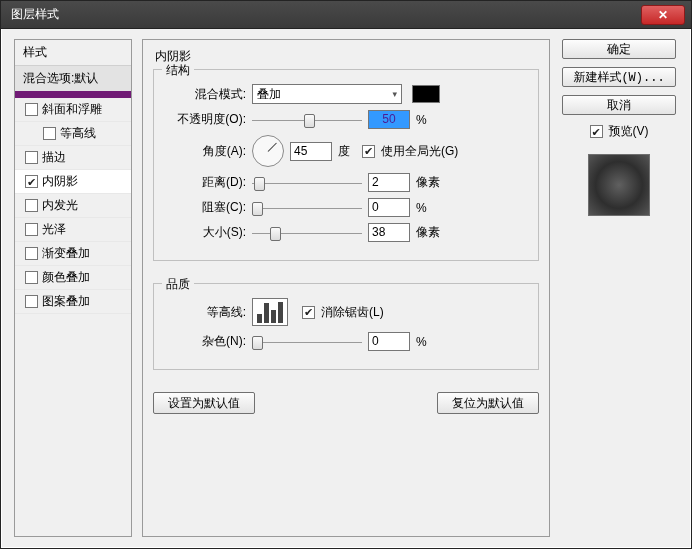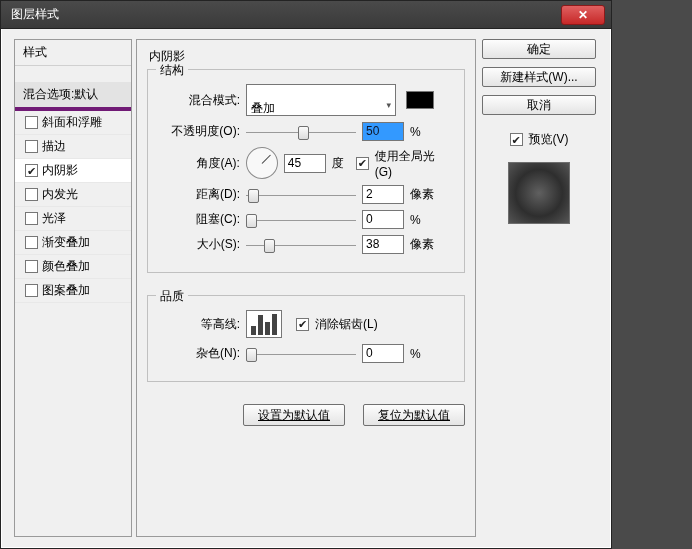--- a/index.html
+++ b/index.html
@@ -1,52 +1,52 @@
 <!DOCTYPE html>
 <html><head>
 <meta charset="utf-8">
 <style>
   * { box-sizing: border-box; font-family: "Microsoft YaHei", "SimSun", Arial, sans-serif; font-size: 12px; }
   body { margin: 0; background: #4a4a4a; }
-  .window { width: 612px; height: 549px; background: #f0f0f0; border: 1px solid #232323; position: relative; }
+  .window { width: 692px; height: 549px; background: #f0f0f0; border: 1px solid #232323; position: relative; }
   .titlebar { height: 28px; background: linear-gradient(#4a4a4a,#3a3a3a); color: #fff; display: flex; align-items: center; padding: 0 6px 0 10px; border-bottom: 1px solid #222; }
   .titlebar .title { flex: 1; font-size: 12px; }
   .closebtn { width: 44px; height: 20px; background: linear-gradient(#e06060,#c62828); border: 1px solid #8b1a1a; border-radius: 3px; color:#fff; display:flex; align-items:center; justify-content:center; font-weight:bold; font-size:12px; cursor:pointer; }
   .body { position:absolute; top:28px; bottom:0; left:0; right:0; padding:10px 12px; background:#f0f0f0; border:1px solid #fff; border-top:none; }
-  .cols { display:flex; height:100%; gap:4px; }
+  .cols { display:flex; height:100%; gap:10px; }
   .leftpanel { width:118px; border:1px solid #9a9a9a; background:#f0f0f0; display:flex; flex-direction:column; }
   .lp-head { padding:4px 8px; border-bottom:1px solid #d0d0d0; }
-  .lp-sub { padding:4px 8px; background:#e3e3e3; border-bottom:4px solid #701a75;margin-top:16px; }
+  .lp-sub { padding:4px 8px; background:#e3e3e3; border-bottom:7px solid #701a75; }
   .lp-item { padding:3px 6px 3px 10px; display:flex; align-items:center; gap:4px; cursor:pointer; border-bottom:1px solid #e8e8e8; }
   .lp-item.indent { padding-left:28px; }
   .lp-item.selected { background:#fff; }
   .chk { width:13px; height:13px; border:1px solid #767676; background:#fff; display:inline-flex; align-items:center; justify-content:center; font-size:10px; line-height:10px; color:#333; }
   .chk.checked::after { content:"✔"; font-size:11px; color:#222; }
   .midpanel { flex:1; border:1px solid #9a9a9a; background:#f0f0f0; padding:6px 10px; }
   .rightpanel { width:118px; display:flex; flex-direction:column; gap:8px; align-items:center; }
-  .btn { width:114px; height:20px; border:1px solid #707070; background:linear-gradient(#fdfdfd,#e4e4e4); border-radius:2px; display:flex; align-items:center; justify-content:center; cursor:pointer; }
+  .btn { width:114px; height:20px; border:1px solid #707070; background:linear-gradient(#fdfdfd,#e4e4e4); border-radius:2px; display:flex; align-items:center; justify-content:center; cursor:pointer;font-family:Liberation Mono, monospace; }
   .fieldset { border:1px solid #c0c0c0; padding:8px 12px 12px 12px; margin-bottom:22px; position:relative; }
   .fieldset .legend { position:absolute; top:-8px; left:8px; background:#f0f0f0; padding:0 4px; }
   .row { display:flex; align-items:center; margin:6px 0; gap:6px; }
   .row label.rl { width:80px; text-align:right; }
-  .select { flex:0 0 150px; height:20px; border:1px solid #767676; background:#fff; display:flex; align-items:flex-start; padding:15px 4px; justify-content:space-between; cursor:pointer; }
+  .select { flex:0 0 150px; height:20px; border:1px solid #767676; background:#fff; display:flex; align-items:center; padding:8px 4px; justify-content:space-between; cursor:pointer; }
   .select .arrow { font-size:9px; color:#555; }
   .swatch { width:28px; height:18px; background:#000; border:1px solid #767676; margin-left:4px; cursor:pointer; }
   .slider { flex:0 0 110px; height:18px; position:relative; }
   .slider .track { position:absolute; top:9px; left:0; right:0; height:1px; background:#9a9a9a; }
   .slider .thumb { position:absolute; top:3px; width:11px; height:14px; background:linear-gradient(#fafafa,#dcdcdc); border:1px solid #707070; border-radius:2px; }
   .numbox { width:42px; height:19px; border:1px solid #767676; background:#fff; text-align:left; padding:1px 3px; }
-  .numbox.sel { background:#3399ff; color:#0f172a; }
+  .numbox.sel { background:#3399ff; color:#4c1d95;text-align:center; }
   .unit { width:30px; }
   .angle { width:32px; height:32px; border:1px solid #8a8a8a; border-radius:50%; background:#f8f8f8; position:relative; }
   .angle .hand { position:absolute; left:50%; top:50%; width:12px; height:1px; background:#333; transform-origin:left center; transform:rotate(-45deg); }
   .contour { width:36px; height:28px; border:1px solid #767676; background:#fff; display:flex; align-items:flex-end; justify-content:center; gap:2px; padding:2px; cursor:pointer; }
   .contour span { width:5px; background:#444; }
   .preview { width:62px; height:62px; border:1px solid #6e6e6e; background:radial-gradient(circle at 50% 50%, #606060 0%, #2e2e2e 55%, #555 100%); background-color:#555; }
-  .bottomrow { display:flex; justify-content:flex-end; gap:18px; margin-top:6px;text-decoration:underline; }
+  .bottomrow { display:flex; justify-content:space-between; gap:18px; margin-top:6px; }
   .btn2 { height:22px; padding:0 14px; border:1px solid #707070; background:linear-gradient(#fdfdfd,#e4e4e4); border-radius:2px; display:flex; align-items:center; cursor:pointer; }
   .section-title { margin:2px 0 4px 2px; }
 </style>
 </head>
 <body>
 
 <div class="window">
   <div class="titlebar">
     <span class="title">图层样式</span>
     <div class="closebtn">
@@ -57,20 +57,24 @@
     <div class="cols">
 
       <div class="leftpanel">
         <div class="lp-head">样式</div>
         <div class="lp-sub">混合选项:默认</div>
         <div id="lp-items">
             <div class="lp-item">
               <span class="chk"></span>
               <span>斜面和浮雕</span>
             </div>
+            <div class="lp-item indent">
+              <span class="chk"></span>
+              <span>等高线</span>
+            </div>
             <div class="lp-item">
               <span class="chk"></span>
               <span>描边</span>
             </div>
             <div class="lp-item selected">
               <span class="chk checked"></span>
               <span>内阴影</span>
             </div>
             <div class="lp-item">
               <span class="chk"></span>
@@ -191,21 +195,21 @@
         <div class="bottomrow">
           <div class="btn2">设置为默认值</div>
           <div class="btn2">复位为默认值</div>
         </div>
       </div>
 
       <div class="rightpanel">
         <div class="btn">确定</div>
         <div class="btn">新建样式(W)...</div>
         <div class="btn">取消</div>
-        <div class="row" style="margin-top:8px">
+        <div class="row" style="margin-top:0">
           <span class="chk checked"></span>
           <span>预览(V)</span>
         </div>
         <div class="preview"></div>
       </div>
 
     </div>
   </div>
 </div>
 

